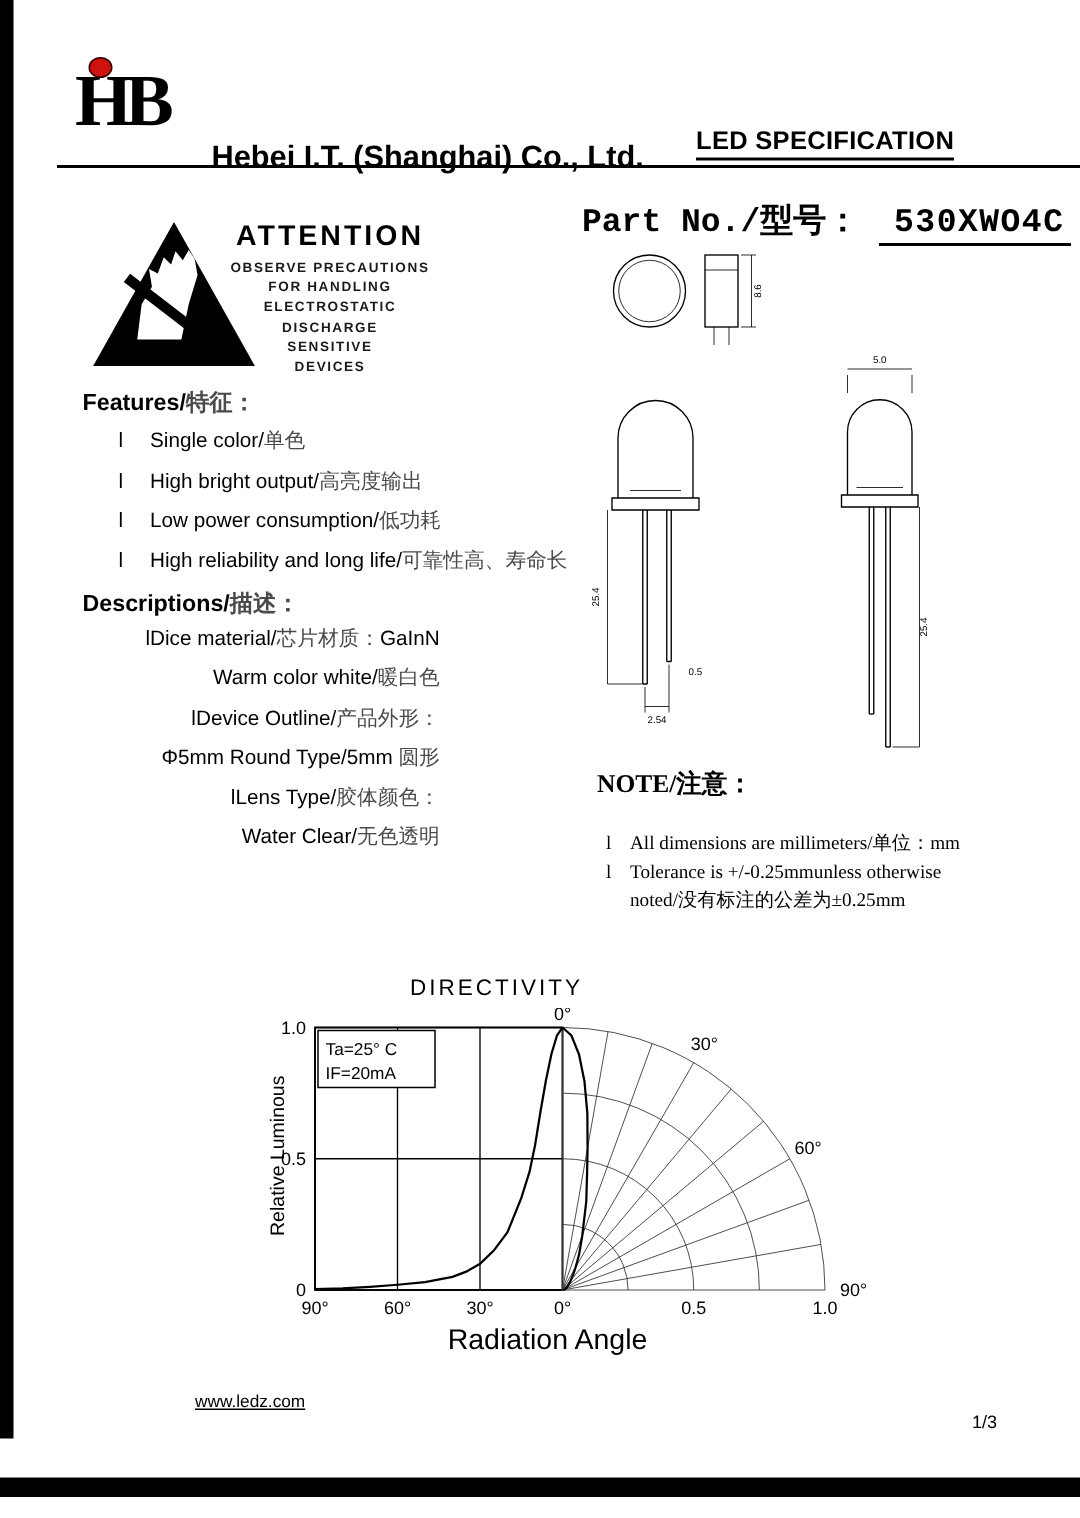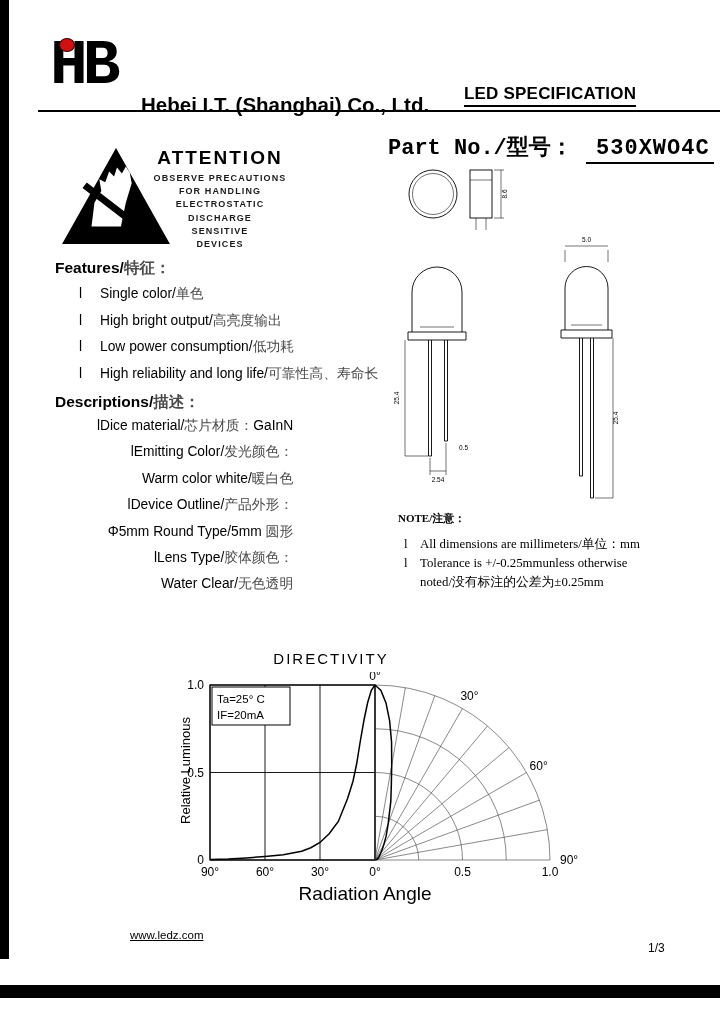--- a/index.html
+++ b/index.html
@@ -3,21 +3,21 @@
 <meta charset="utf-8">
 <style>
   html,body{margin:0;padding:0;background:#fff;}
   .page{position:relative;width:720px;height:1012px;background:#fff;overflow:hidden;
         font-family:"Liberation Sans",sans-serif;color:#000;}
   
   .frame-left{position:absolute;left:0;top:27;width:9px;height:959px;background:#000;}
   .frame-bottom{position:absolute;left:0;top:985px;width:720px;height:13px;background:#000;}
   
   .logo{position:absolute;left:50px;top:30px;width:92px;height:74px;}
-  .logo-text{font-family:Liberation Mono, monospace;font-weight:bold;font-size:63px;line-height:74px;letter-spacing:-5px;}
+  .logo-text{font-family:Liberation Serif, serif;font-weight:bold;font-size:49px;line-height:74px;letter-spacing:-5px;}
   .logo-dot{position:absolute;left:9px;top:8px;width:14px;height:12px;background:#cf1210;border-radius:50%;border:1px solid #330000;}
   .company{position:absolute;left:141px;top:57px;font-size:20.5px;font-weight:bold;margin-top:36px;}
   .doc-title{position:absolute;left:464px;top:84px;font-size:17px;font-weight:bold;letter-spacing:.2px;
              border-bottom:2.5px solid #000;padding-bottom:1px;}
   .header-rule{position:absolute;left:38px;top:110px;width:682px;height:2px;background:#000;}
   .part-line{position:absolute;left:388px;top:132px;font-family:Liberation Mono, monospace;font-size:22px;font-weight:bold;}
   .part-number{border-bottom:2px solid #000;padding:0 4px 1px 10px;letter-spacing:1px;}
   
   .esd{position:absolute;left:60px;top:146px;width:113px;height:100px;}
   .att{position:absolute;left:150px;top:147px;width:140px;text-align:center;}
@@ -28,21 +28,21 @@
   .feat-head{top:258px;} .desc-head{top:392px;}
   .list{position:absolute;left:55px;}
   .feat-list{top:281px;} .desc-list{top:413px;text-align:right;}
   .li{line-height:26.7px;font-size:13.8px;white-space:nowrap;}
   .desc-list .li{line-height:26.4px;}
   .blt{display:inline-block;width:21px;margin-left:24px;}
   .indent{padding-left:50px;}
   .zh{color:#4a4a4a;}
   
   .note{position:absolute;left:398px;top:511px;width:300px;font-family:"Liberation Serif",serif;}
-  .note-head{font-size:11px;font-weight:bold;margin-bottom:9px;}
+  .note-head{font-size:17px;font-weight:bold;margin-bottom:19px;}
   .note-row{font-size:12.8px;line-height:19px;white-space:nowrap;}
   .note-blt{display:inline-block;width:16px;margin-left:6px;}
   .note-indent{padding-left:22px;}
   
   .drawsvg{position:absolute;left:385px;top:158px;width:320px;height:355px;}
   .dline{stroke:#000;stroke-width:0.9;fill:none;}
   .dthin{stroke:#000;stroke-width:0.55;fill:none;}
   .dim{font-family:"Liberation Sans",sans-serif;font-size:6.5px;fill:#000;}
   
   .chart-title{position:absolute;left:250px;top:650px;width:162px;text-align:center;font-size:15px;letter-spacing:2px;}
@@ -105,21 +105,20 @@
     <div class="li"><span class="blt">l</span><span>High bright output/</span><span class="zh">高亮度输出</span></div>
     <div class="li"><span class="blt">l</span><span>Low power consumption/</span><span class="zh">低功耗</span></div>
     <div class="li"><span class="blt">l</span><span>High reliability and long life/</span><span class="zh">可靠性高、寿命长</span></div>
   </div>
 
   <div class="sec-head desc-head">
     <span>Descriptions/</span><span class="zh">描述：</span>
   </div>
   <div class="list desc-list">
     <div class="li"><span class="blt">l</span><span>Dice material/</span><span class="zh">芯片材质：</span><span>GaInN</span></div>
-    <div class="li"><span class="blt">l</span><span>Emitting Color/</span><span class="zh">发光颜色：</span></div>
     <div class="li indent"><span>Warm color white/</span><span class="zh">暖白色</span></div>
     <div class="li"><span class="blt">l</span><span>Device Outline/</span><span class="zh">产品外形：</span></div>
     <div class="li indent"><span>Φ5mm Round Type/5mm </span><span class="zh">圆形</span></div>
     <div class="li"><span class="blt">l</span><span>Lens Type/</span><span class="zh">胶体颜色：</span></div>
     <div class="li indent"><span>Water Clear/</span><span class="zh">无色透明</span></div>
   </div>
 
   <svg class="drawsvg" viewBox="0 0 320 355">
     <g>
       <circle cx="48" cy="36" r="24" class="dline"></circle>

